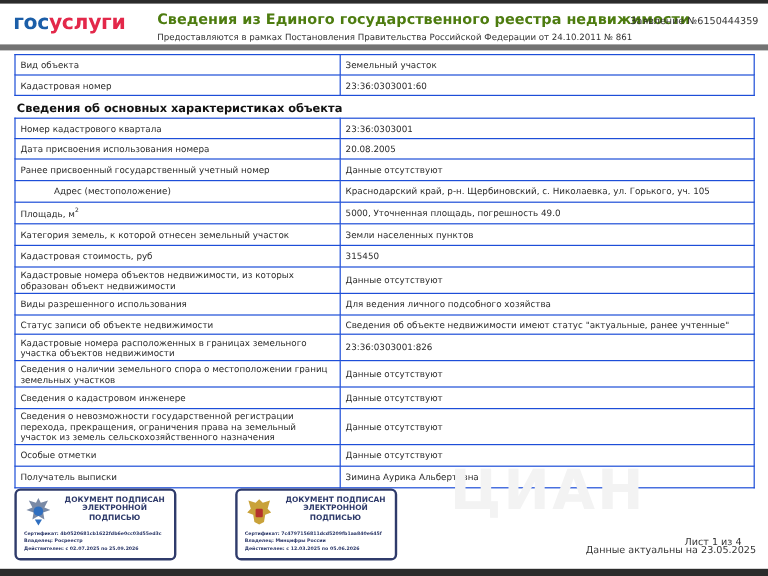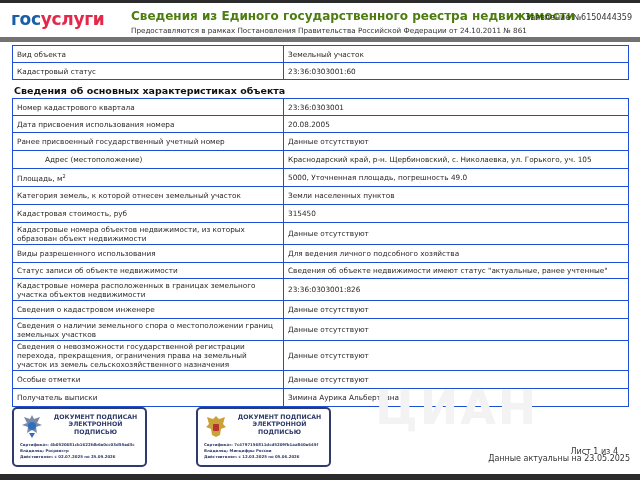--- a/index.html
+++ b/index.html
@@ -49,21 +49,21 @@
     <div class="appno">Заявление №6150444359</div>
   </div>
 
   <table class="grid t1">
     <tbody id="t1body">
         <tr>
           <td class="k" style="height: 16px;"><span>Вид объекта</span></td>
           <td>Земельный участок</td>
         </tr>
         <tr>
-          <td class="k" style="height: 16px;"><span>Кадастровый статус</span></td>
+          <td class="k" style="height: 16px;"><span>Кадастровая номер</span></td>
           <td>23:36:0303001:60</td>
         </tr>
       </tbody>
   </table>
 
   <div class="section-h">Сведения об основных характеристиках объекта</div>
 
   <table class="grid t2">
     <tbody id="t2body">
         <tr>
@@ -104,25 +104,25 @@
         </tr>
         <tr>
           <td class="k" style="height: 15px;"><span>Статус записи об объекте недвижимости</span></td>
           <td>Сведения об объекте недвижимости имеют статус "актуальные, ранее учтенные"</td>
         </tr>
         <tr>
           <td class="k" style="height: 21px;"><span>Кадастровые номера расположенных в границах земельного участка объектов недвижимости</span></td>
           <td>23:36:0303001:826</td>
         </tr>
         <tr>
-          <td class="k" style="height: 17px;"><span>Сведения о кадастровом инженере</span></td>
+          <td class="k" style="height: 21px;"><span>Сведения о наличии земельного спора о местоположении границ земельных участков</span></td>
           <td>Данные отсутствуют</td>
         </tr>
         <tr>
-          <td class="k" style="height: 21px;"><span>Сведения о наличии земельного спора о местоположении границ земельных участков</span></td>
+          <td class="k" style="height: 17px;"><span>Сведения о кадастровом инженере</span></td>
           <td>Данные отсутствуют</td>
         </tr>
         <tr>
           <td class="k" style="height: 29px;"><span>Сведения о невозможности государственной регистрации перехода, прекращения, ограничения права на земельный участок из земель сельскохозяйственного назначения</span></td>
           <td>Данные отсутствуют</td>
         </tr>
         <tr>
           <td class="k" style="height: 17px;"><span>Особые отметки</span></td>
           <td>Данные отсутствуют</td>
         </tr>

